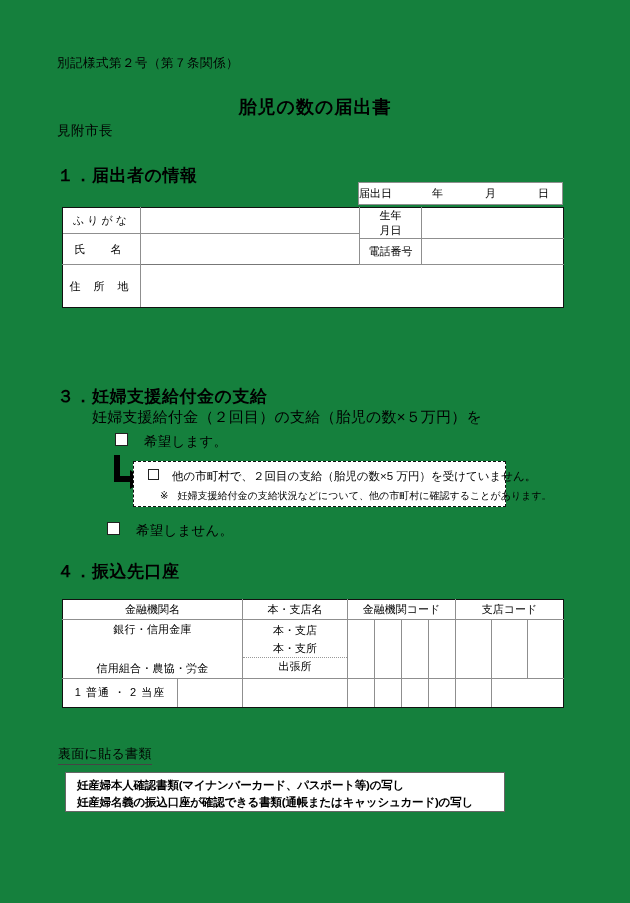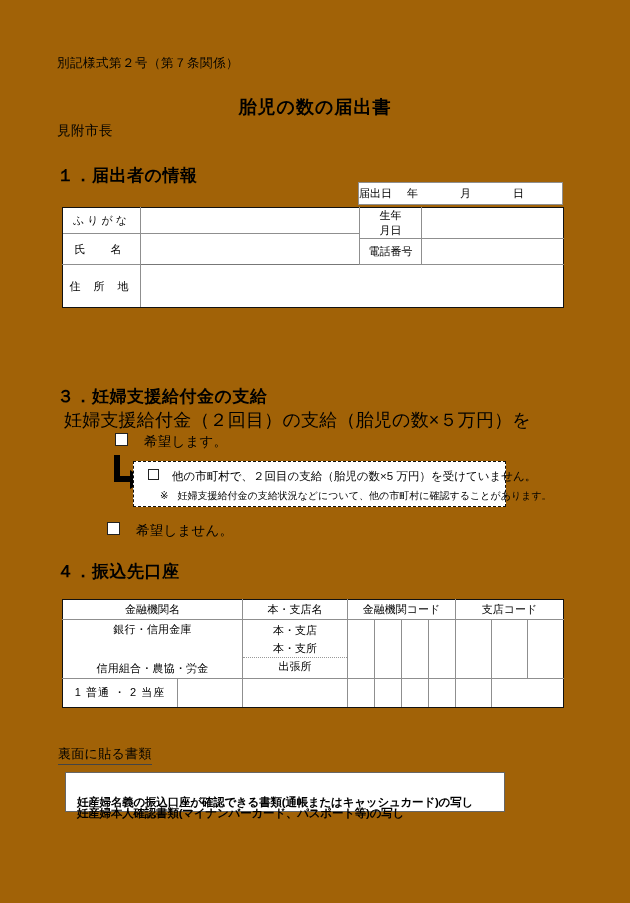--- a/index.html
+++ b/index.html
@@ -12,21 +12,21 @@
     height: 903px;
     font-family: "Liberation Sans", "DejaVu Sans", sans-serif;
     color: #000000;
     position: relative;
     overflow: hidden;
   }
   .page {
     position: relative;
     width: 630px;
     height: 903px;
-    background: #a16207;
+    background: #15803d;
   }
 
   
   .abs { position: absolute; }
   .nowrap { white-space: nowrap; }
 
   .form-no {
     left: 57px;
     top: 55px;
     font-size: 12.5px;
@@ -64,23 +64,23 @@
   }
   .blank-underline {
     display: inline-block;
     border-bottom: 1.4px solid #000;
     width: 78px;
     margin: 0 1px;
     vertical-align: 2px;
   }
 
   .sect3-lead {
-    left: 64px;
+    left: 92px;
     top: 408px;
-    font-size: 18px;
+    font-size: 15px;
     letter-spacing: 0.2px;
   }
   .opt-line {
     font-size: 13.5px;
     letter-spacing: 0.2px;
   }
   .opt-yes  { left: 115px; top: 433px; }
   .opt-no   { left: 107px; top: 522px; }
   .chk {
     display: inline-block;
@@ -157,21 +157,21 @@
   }
   .t-date td {
     border: 1.6px solid #111;
     height: 21px;
     font-size: 11.5px;
     font-weight: normal;
     text-align: left;
     padding-left: 5px;
   }
   .date-inner { display: flex; align-items: center; }
-  .date-lab { margin-right: 15px; }
+  .date-lab { margin-right: 40px; }
   .date-y { margin-right: 42px; }
   .date-m { margin-right: 42px; }
 
   .t-applicant {
     left: 62px;
     top: 207px;
     width: 501px;
   }
   .t-applicant td { height: 25px; }
   .t-applicant td.outer-l { border-left: 1.8px solid #111; }
@@ -243,21 +243,21 @@
     background: #fff;
   }
   .attach-line {
     position: absolute;
     left: 11px;
     font-size: 11.5px;
     font-weight: bold;
     white-space: nowrap;
     letter-spacing: -0.2px;
   }
-  .attach-line-1 { top: 5px; margin-top: 28px; }
+  .attach-line-1 { top: 5px; }
   .attach-line-2 { top: 22px; }
 </style>
 </head>
 <body>
 
 <div class="page">
 
   <div class="abs form-no">別記様式第２号（第７条関係）</div>
 
   <div class="abs doc-title">胎児の数の届出書</div>

